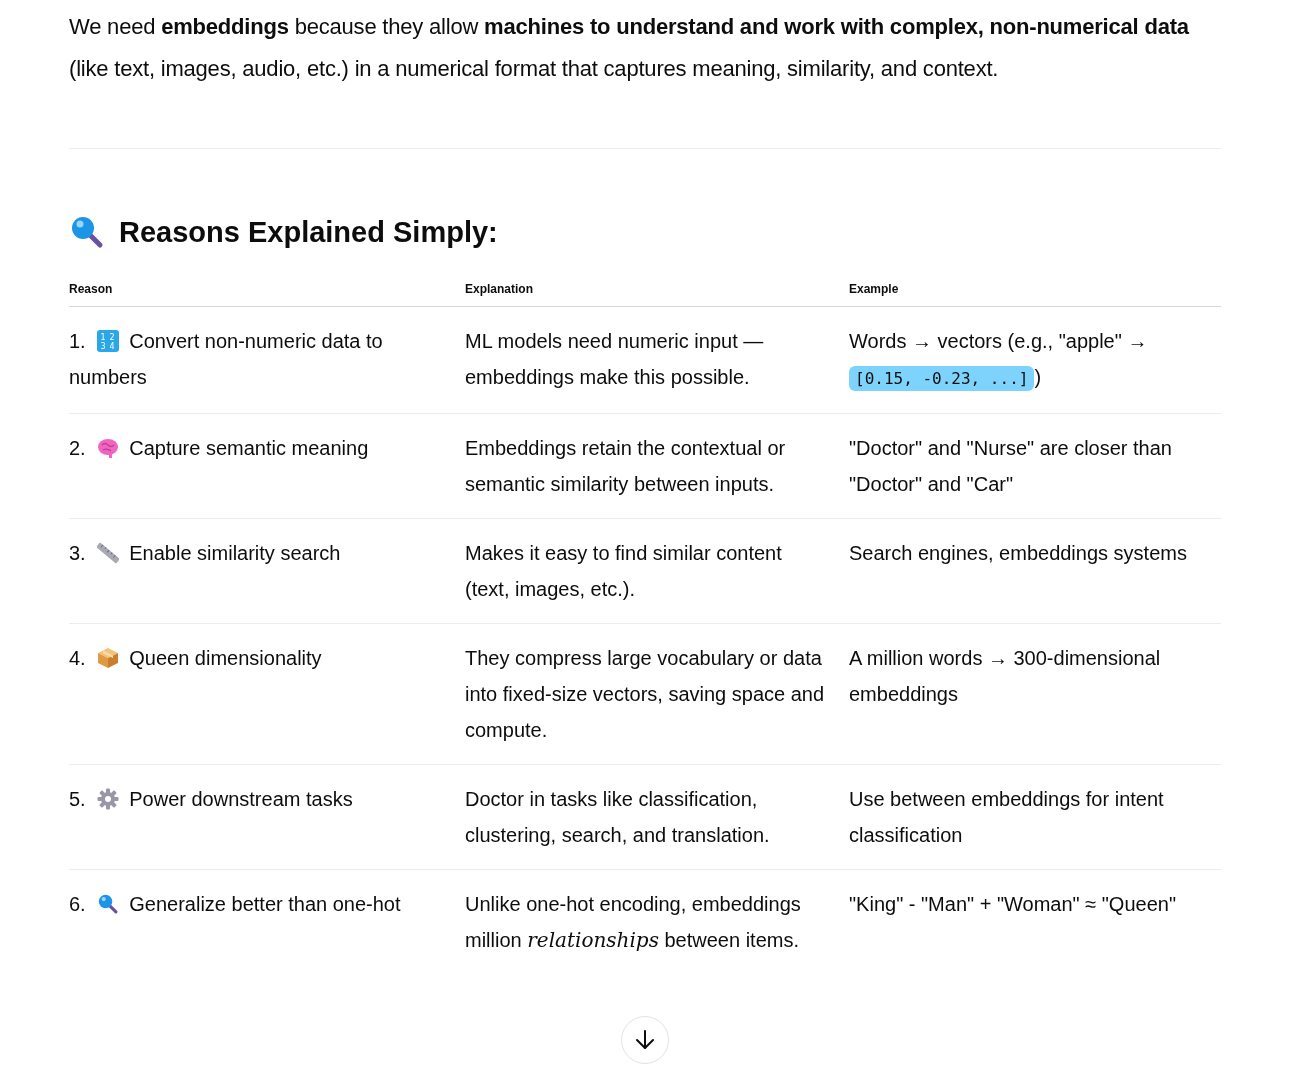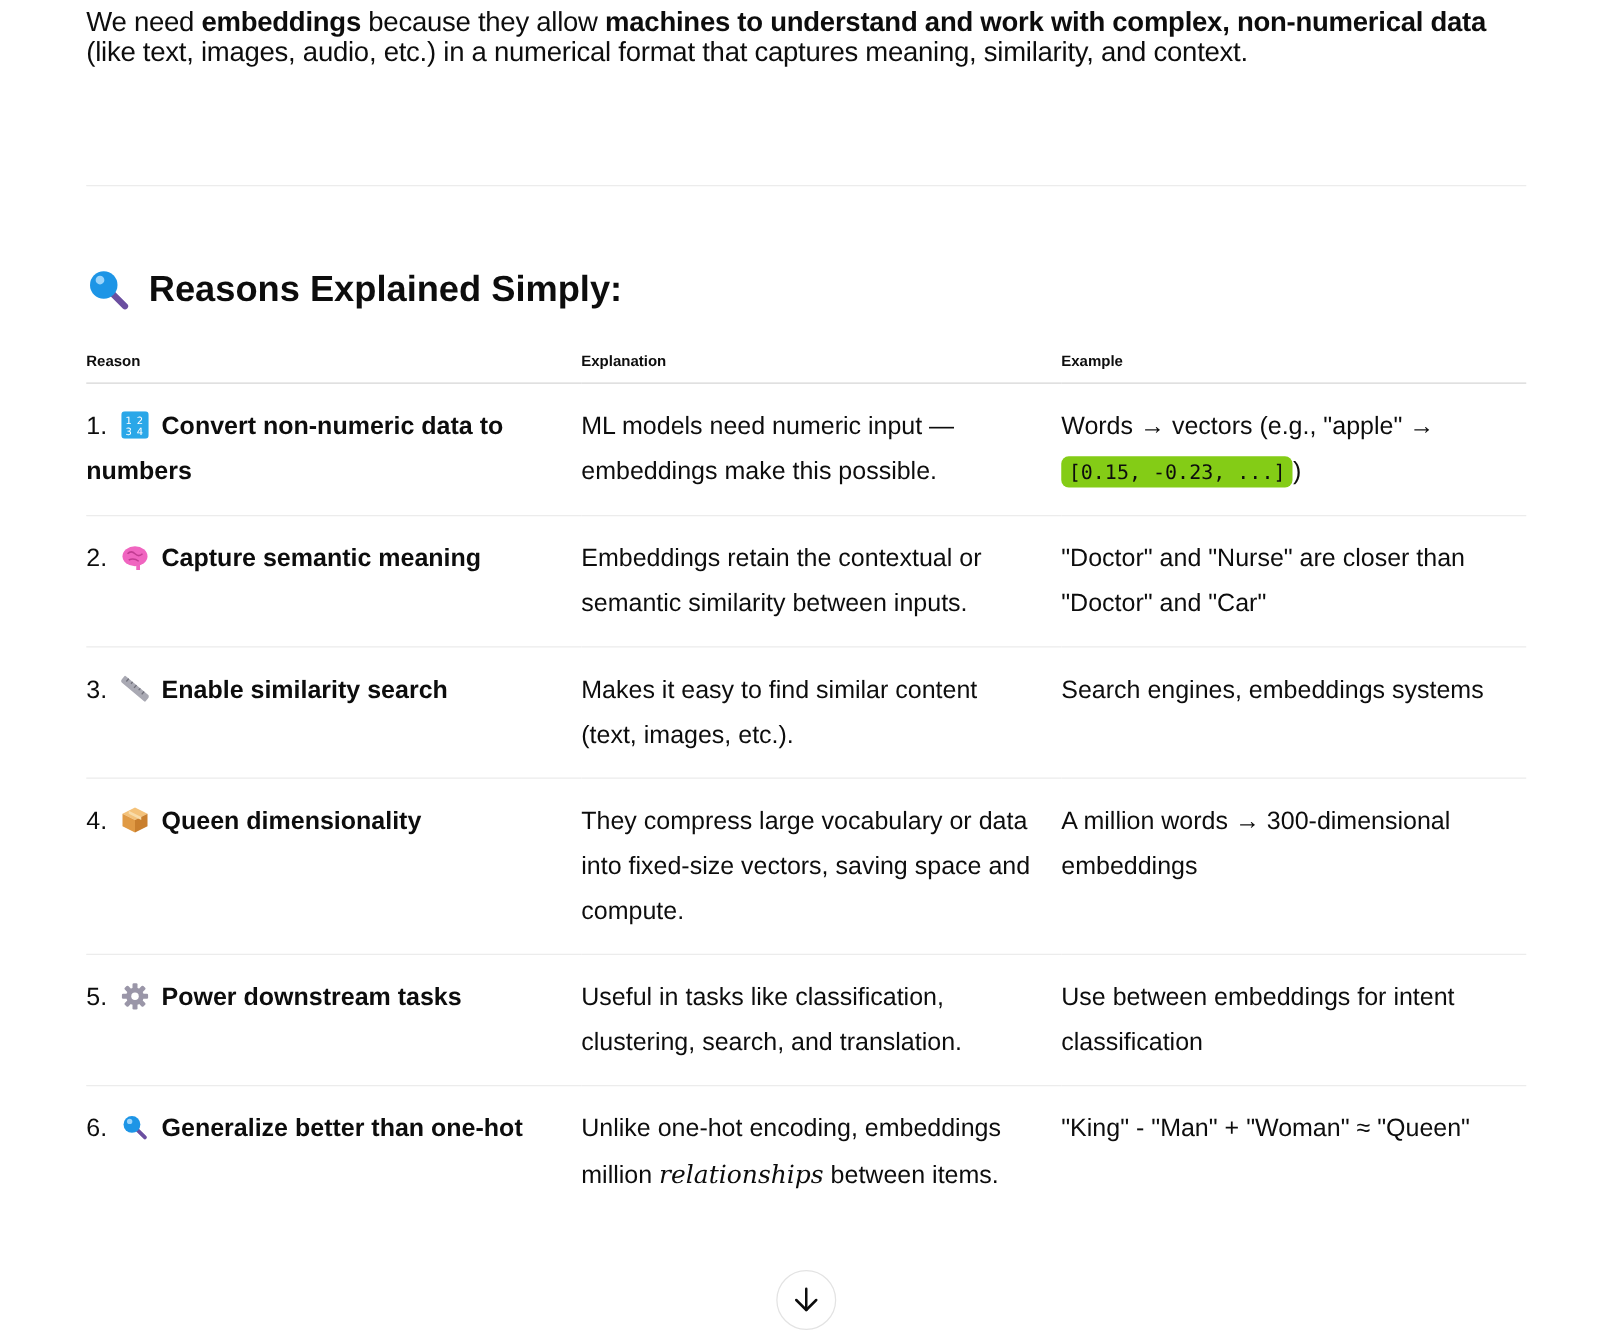--- a/index.html
+++ b/index.html
@@ -13,21 +13,21 @@
       color: #0d0d0d;
     }
     .content {
       position: absolute;
       left: 69px;
       top: 6px;
       width: 1152px;
     }
     .intro {
       font-size: 22px;
-      line-height: 24px;
+      line-height: 42px;
       margin: 0;
       letter-spacing: -0.2px;
       font-family: "Liberation Sans", sans-serif;
     }
     .intro b { font-weight: 700; }
     .divider {
       position: absolute;
       left: 0;
       top: 142px;
       width: 1152px;
@@ -65,27 +65,27 @@
     tbody td {
       vertical-align: top;
       padding: 16px 24px 16px 0;
       line-height: 36px;
       border-bottom: 1px solid #ececec;
     }
     tbody tr:last-child td { border-bottom: none; margin-left: 18px; }
     col.c1 { width: 396px; }
     col.c2 { width: 384px; }
     col.c3 { width: 372px; }
-    .reason { font-weight: 700; }
+    .reason { font-weight: 400; }
     .num { font-weight: 400; margin-right: 6px; }
     .emo { display: inline-block; width: 22px; height: 22px; vertical-align: -4px; margin-right: 10px; }
     code {
       font-family: "DejaVu Sans Mono", "Liberation Mono", monospace;
       font-size: 16px;
-      background: #84cc16;
+      background: #7dd3fc;
       border-radius: 6px;
       padding: 3px 6px;
     }
     em { font-style: italic; font-family: "DejaVu Serif", "Liberation Serif", serif; }
     .scroll-btn {
       position: absolute;
       left: 621px;
       top: 1016px;
       width: 48px;
       height: 48px;
@@ -213,21 +213,21 @@
               <rect x="0.5" y="9" width="5" height="4" rx="1"></rect>
               <rect x="16.5" y="9" width="5" height="4" rx="1"></rect>
               <rect x="9" y="0.5" width="4" height="5" rx="1" transform="rotate(45 11 11)"></rect>
               <rect x="9" y="16.5" width="4" height="5" rx="1" transform="rotate(45 11 11)"></rect>
               <rect x="0.5" y="9" width="5" height="4" rx="1" transform="rotate(45 11 11)"></rect>
               <rect x="16.5" y="9" width="5" height="4" rx="1" transform="rotate(45 11 11)"></rect>
             </g>
             <circle cx="11" cy="11" r="3" fill="#ffffff"></circle>
           </svg><span class="reason">Power downstream tasks</span>
         </td>
-        <td>Useful in tasks like classification, clustering, search, and translation.</td>
+        <td>Doctor in tasks like classification, clustering, search, and translation.</td>
         <td>Use between embeddings for intent classification</td>
       </tr>
 
       <tr>
         <td>
           <span class="num">6.</span>
           <svg class="emo" viewBox="0 0 36 36">
               <use href="#sym-magnifier"></use>
             </svg><span class="reason">Generalize better than one-hot</span>
         </td>

